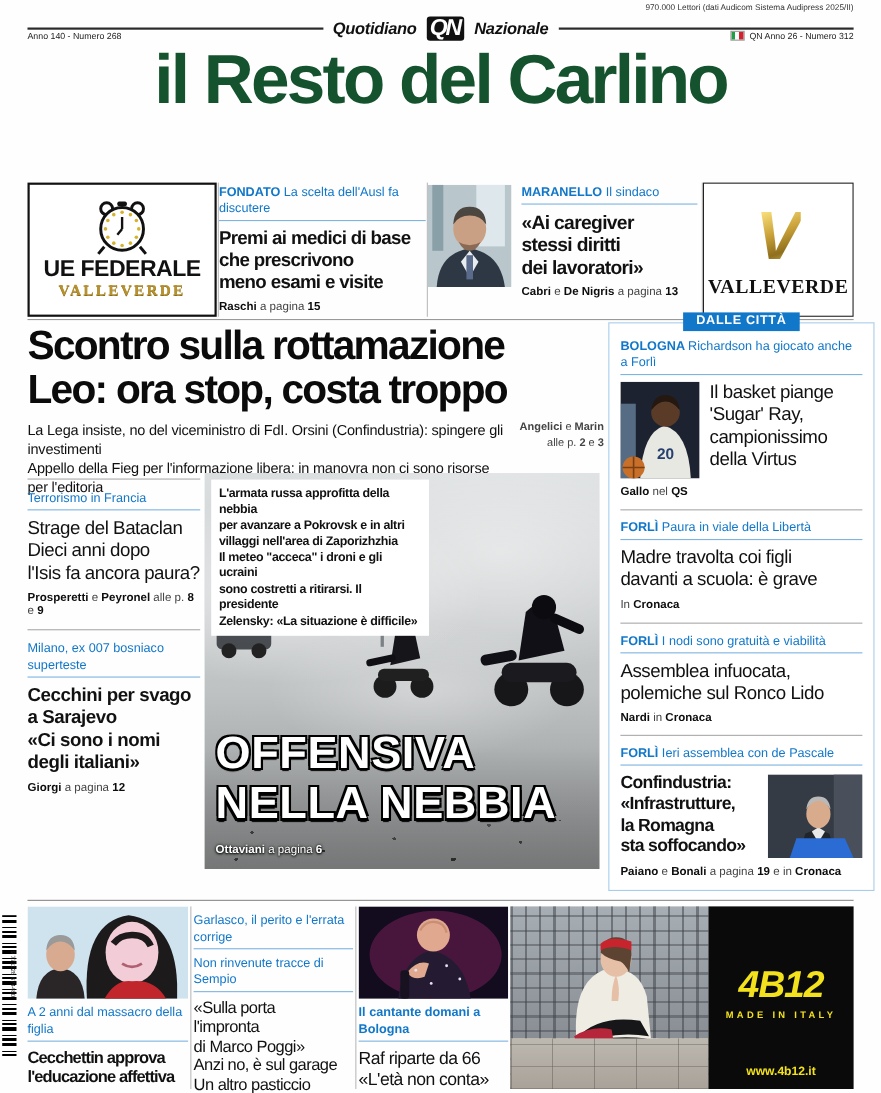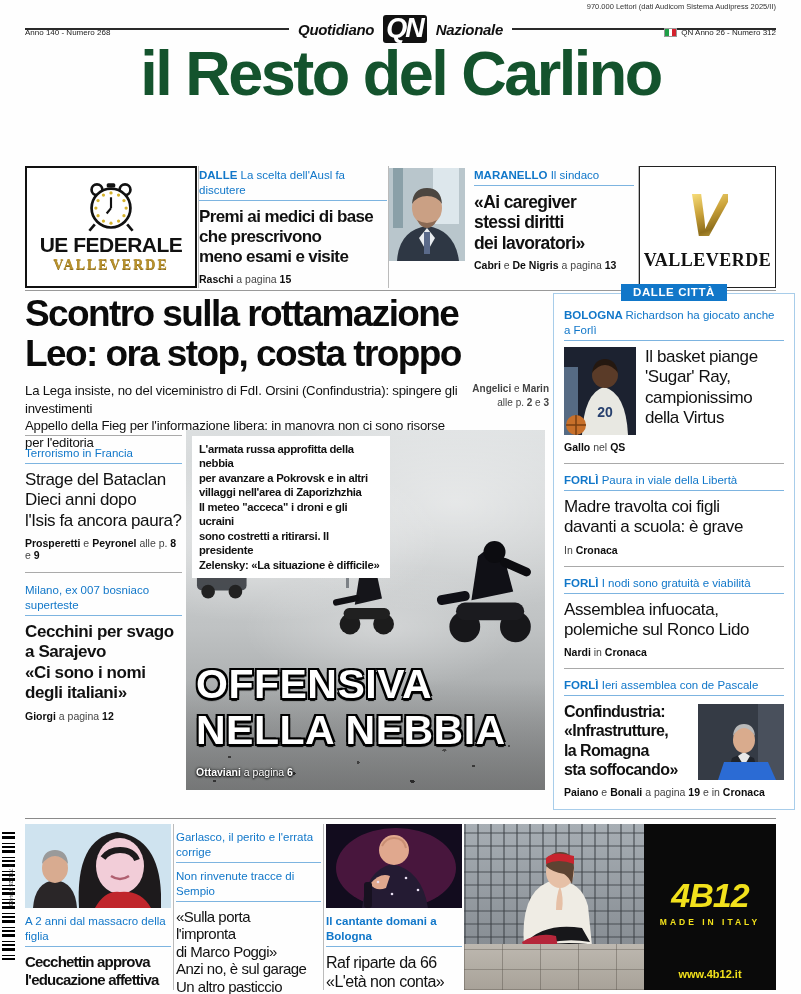--- a/index.html
+++ b/index.html
@@ -6,21 +6,21 @@
   html,body { background:#e8e8e8; }
   body { font-family:"Liberation Sans", sans-serif; color:#111; }
   #page { position:relative; width:801px; height:994px; background:#fefefe; margin:0 auto; overflow:hidden; }
 
   
   .topmeta { position:absolute; top:2px; left:25px; right:25px; height:36px; }
   .readers { position:absolute; right:0; top:0; font-size:7.5px; color:#333; }
   .qnline { position:absolute; top:13px; left:0; right:0; display:flex; align-items:center; gap:9px; }
   .qnline .rule { flex:1; height:2px; background:#2a2a2a; }
   .qnword { font-size:15px; font-weight:800; font-style:italic; letter-spacing:-.3px; }
-  .qnlogo { font-size:27px; font-weight:900; font-style:italic; letter-spacing:-2px; background:#111; color:#fff; padding:0 4px 1px 3px; border-radius:3px; line-height:1; }
+  .qnlogo { font-size:21px; font-weight:900; font-style:italic; letter-spacing:-2px; background:#111; color:#fff; padding:0 4px 1px 3px; border-radius:3px; line-height:1; }
   .issueL { position:absolute; left:0; top:26px; font-size:8px; color:#222; }
   .issueR { position:absolute; right:0; top:26px; font-size:8px; color:#222; display:flex; align-items:center; gap:4px; }
   .flag { width:13px; height:9px; display:inline-block; background:linear-gradient(90deg,#1f9e46 0 33%,#fff 33% 66%,#d3212d 66%); border:.5px solid #999; }
 
   
   .masthead { position:absolute; top:34px; left:0; width:100%; text-align:center;
     font-size:63px; font-weight:800; letter-spacing:-2.5px; color:#14532d; line-height:1.25; }
 
   
   .dateline { position:absolute; top:127px; left:25px; right:25px; height:34px; display:flex;
@@ -186,21 +186,21 @@
             <circle cx="36" cy="24" r="3"></circle>
         </g>
         <line x1="50" y1="48" x2="50" y2="28" stroke="#111" stroke-width="4"></line>
         <line x1="50" y1="48" x2="42" y2="58" stroke="#111" stroke-width="4"></line>
       </svg>
       <div class="l1">UE FEDERALE</div>
       <div class="l2">VALLEVERDE</div>
     </div>
     <span class="vsep"></span>
     <div class="modena">
-      <span class="kick"><span class="seg-b">DALLE </span><span>La scelta dell'Ausl fa discutere</span></span>
+      <span class="kick"><span class="seg-b">FONDATO </span><span>La scelta dell'Ausl fa discutere</span></span>
       <div class="hl hl-b">Premi ai medici di base
 che prescrivono
 meno esami e visite</div>
       <div class="by"><span class="seg-b">Raschi</span><span> a pagina </span><span class="seg-b">15</span></div>
     </div>
     <span class="vsep"></span>
     <div class="maranello">
       <svg width="76" height="93" viewBox="0 0 76 93">
         <rect width="76" height="93" fill="#b9c6cc"></rect>
         <rect x="44" y="0" width="26" height="56" fill="#dde7ec"></rect>

